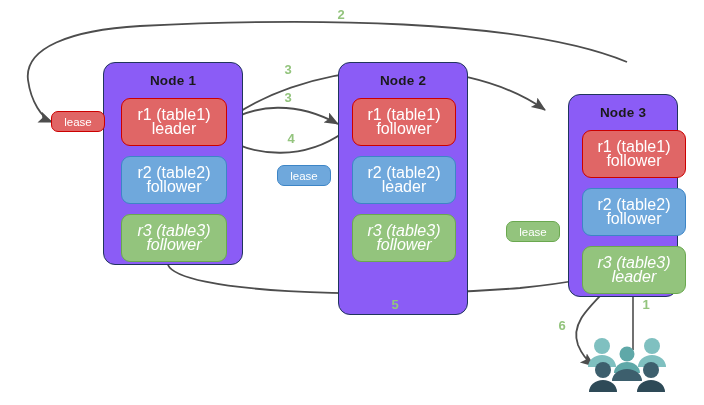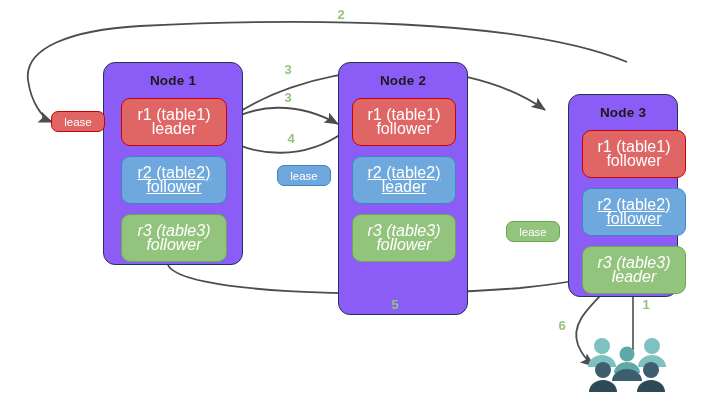--- a/index.html
+++ b/index.html
@@ -49,21 +49,21 @@
     flex-direction: column;
     align-items: center;
     justify-content: center;
     color: #ffffff;
     font-size: 16px;
     line-height: 14px;
     text-align: center;
   }
   .replica span { display: block; }
   .r-red   { background: #e06666; border: 1.4px solid #cc0000; }
-  .r-blue  { background: #6fa8dc; border: 1.4px solid #3d85c6; text-decoration: underline; }
+  .r-blue  { background: #6fa8dc; border: 1.4px solid #3d85c6; }
   .r-green { background: #93c47d; border: 1.4px solid #6aa84f; font-style: italic; }
 
   .lease {
     position: absolute;
     box-sizing: border-box;
     border-radius: 7px;
     display: flex;
     align-items: center;
     justify-content: center;
     color: #ffffff;

